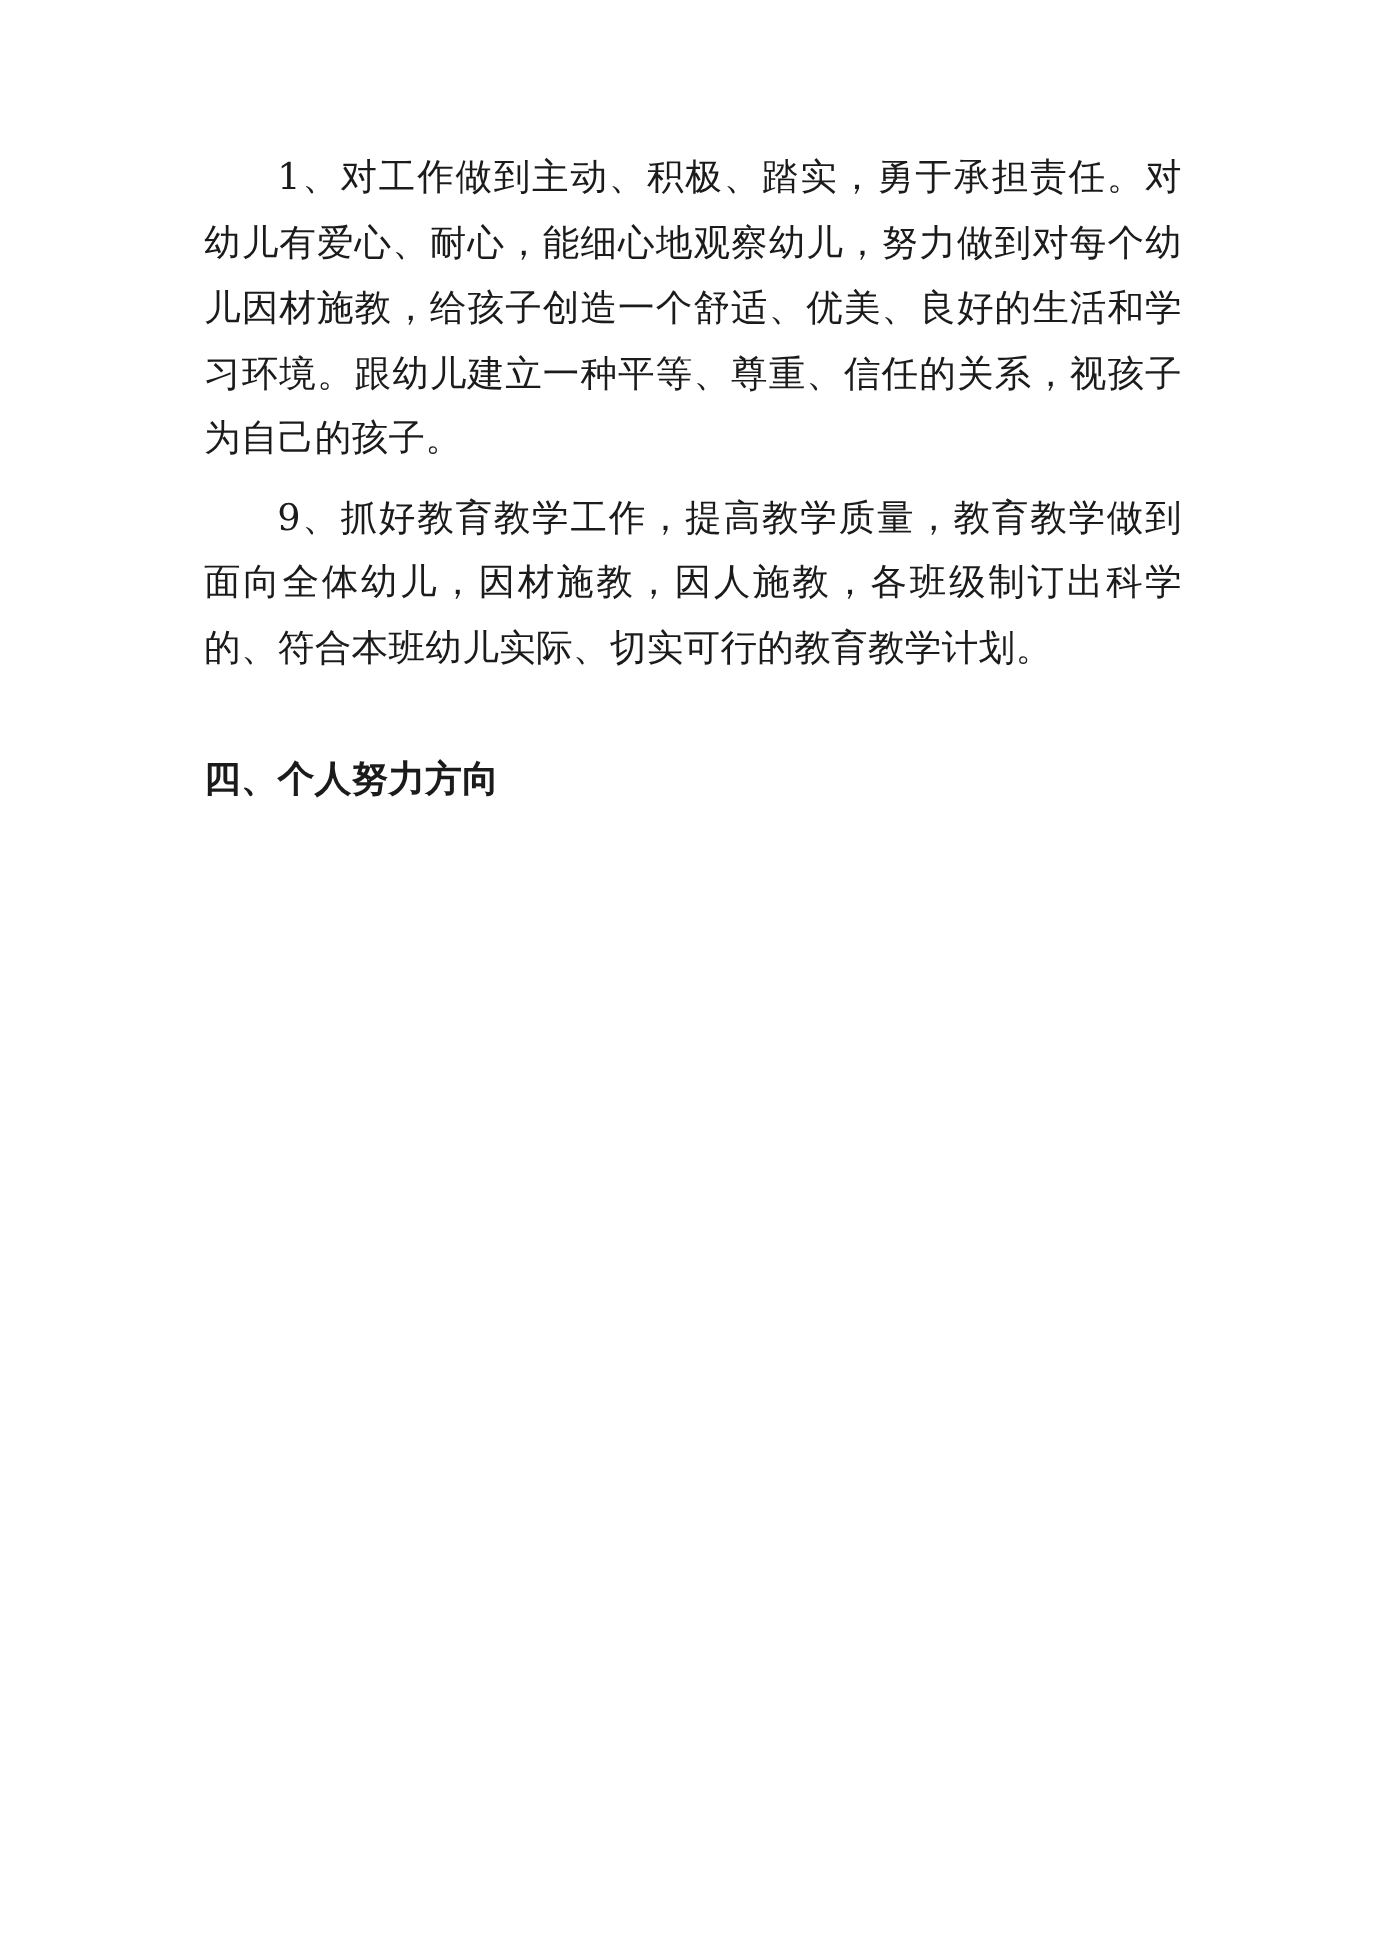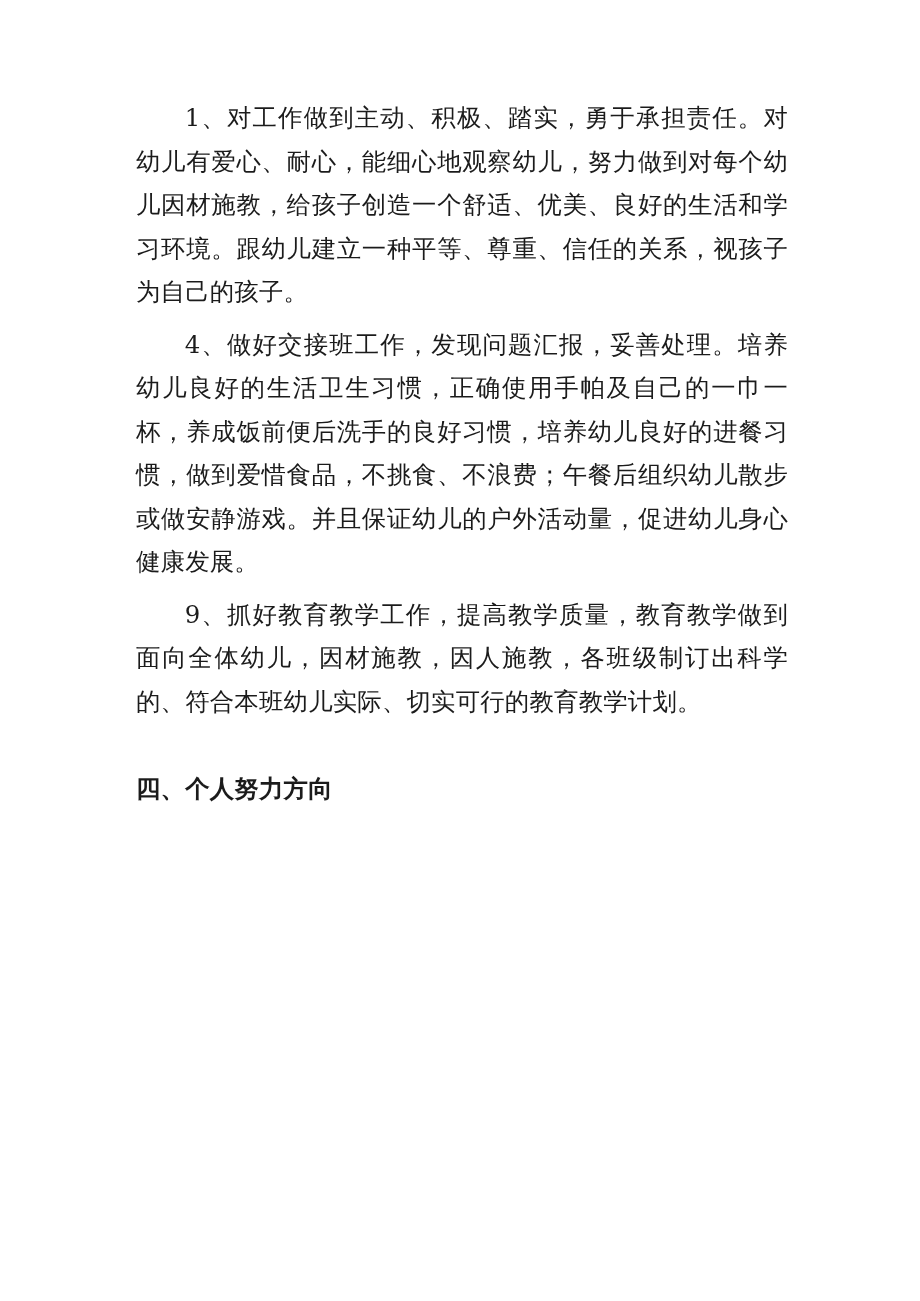--- a/index.html
+++ b/index.html
@@ -54,20 +54,19 @@
 </head>
 <body>
 
 <div class="page">
   <div class="doc-body">
 
     <p class="para">1、对工作做到主动、积极、踏实，勇于承担责任。对幼儿有爱心、耐心，能细心地观察幼儿，努力做到对每个幼儿因材施教，给孩子创造一个舒适、优美、良好的生活和学习环境。跟幼儿建立一种平等、尊重、信任的关系，视孩子为自己的孩子。</p>
 
 
 
-    <p class="para">4、做好交接班工作，发现问题汇报，妥善处理。培养幼儿良好的生活卫生习惯，正确使用手帕及自己的一巾一杯，养成饭前便后洗手的良好习惯，培养幼儿良好的进餐习惯，做到爱惜食品，不挑食、不浪费；午餐后组织幼儿散步或做安静游戏。并且保证幼儿的户外活动量，促进幼儿身心健康发展。</p>
 
     <p class="para">9、抓好教育教学工作，提高教学质量，教育教学做到面向全体幼儿，因材施教，因人施教，各班级制订出科学的、符合本班幼儿实际、切实可行的教育教学计划。</p>
 
     <h2 class="heading">四、个人努力方向</h2>
 
   </div>
 </div>
 
 </body></html>

